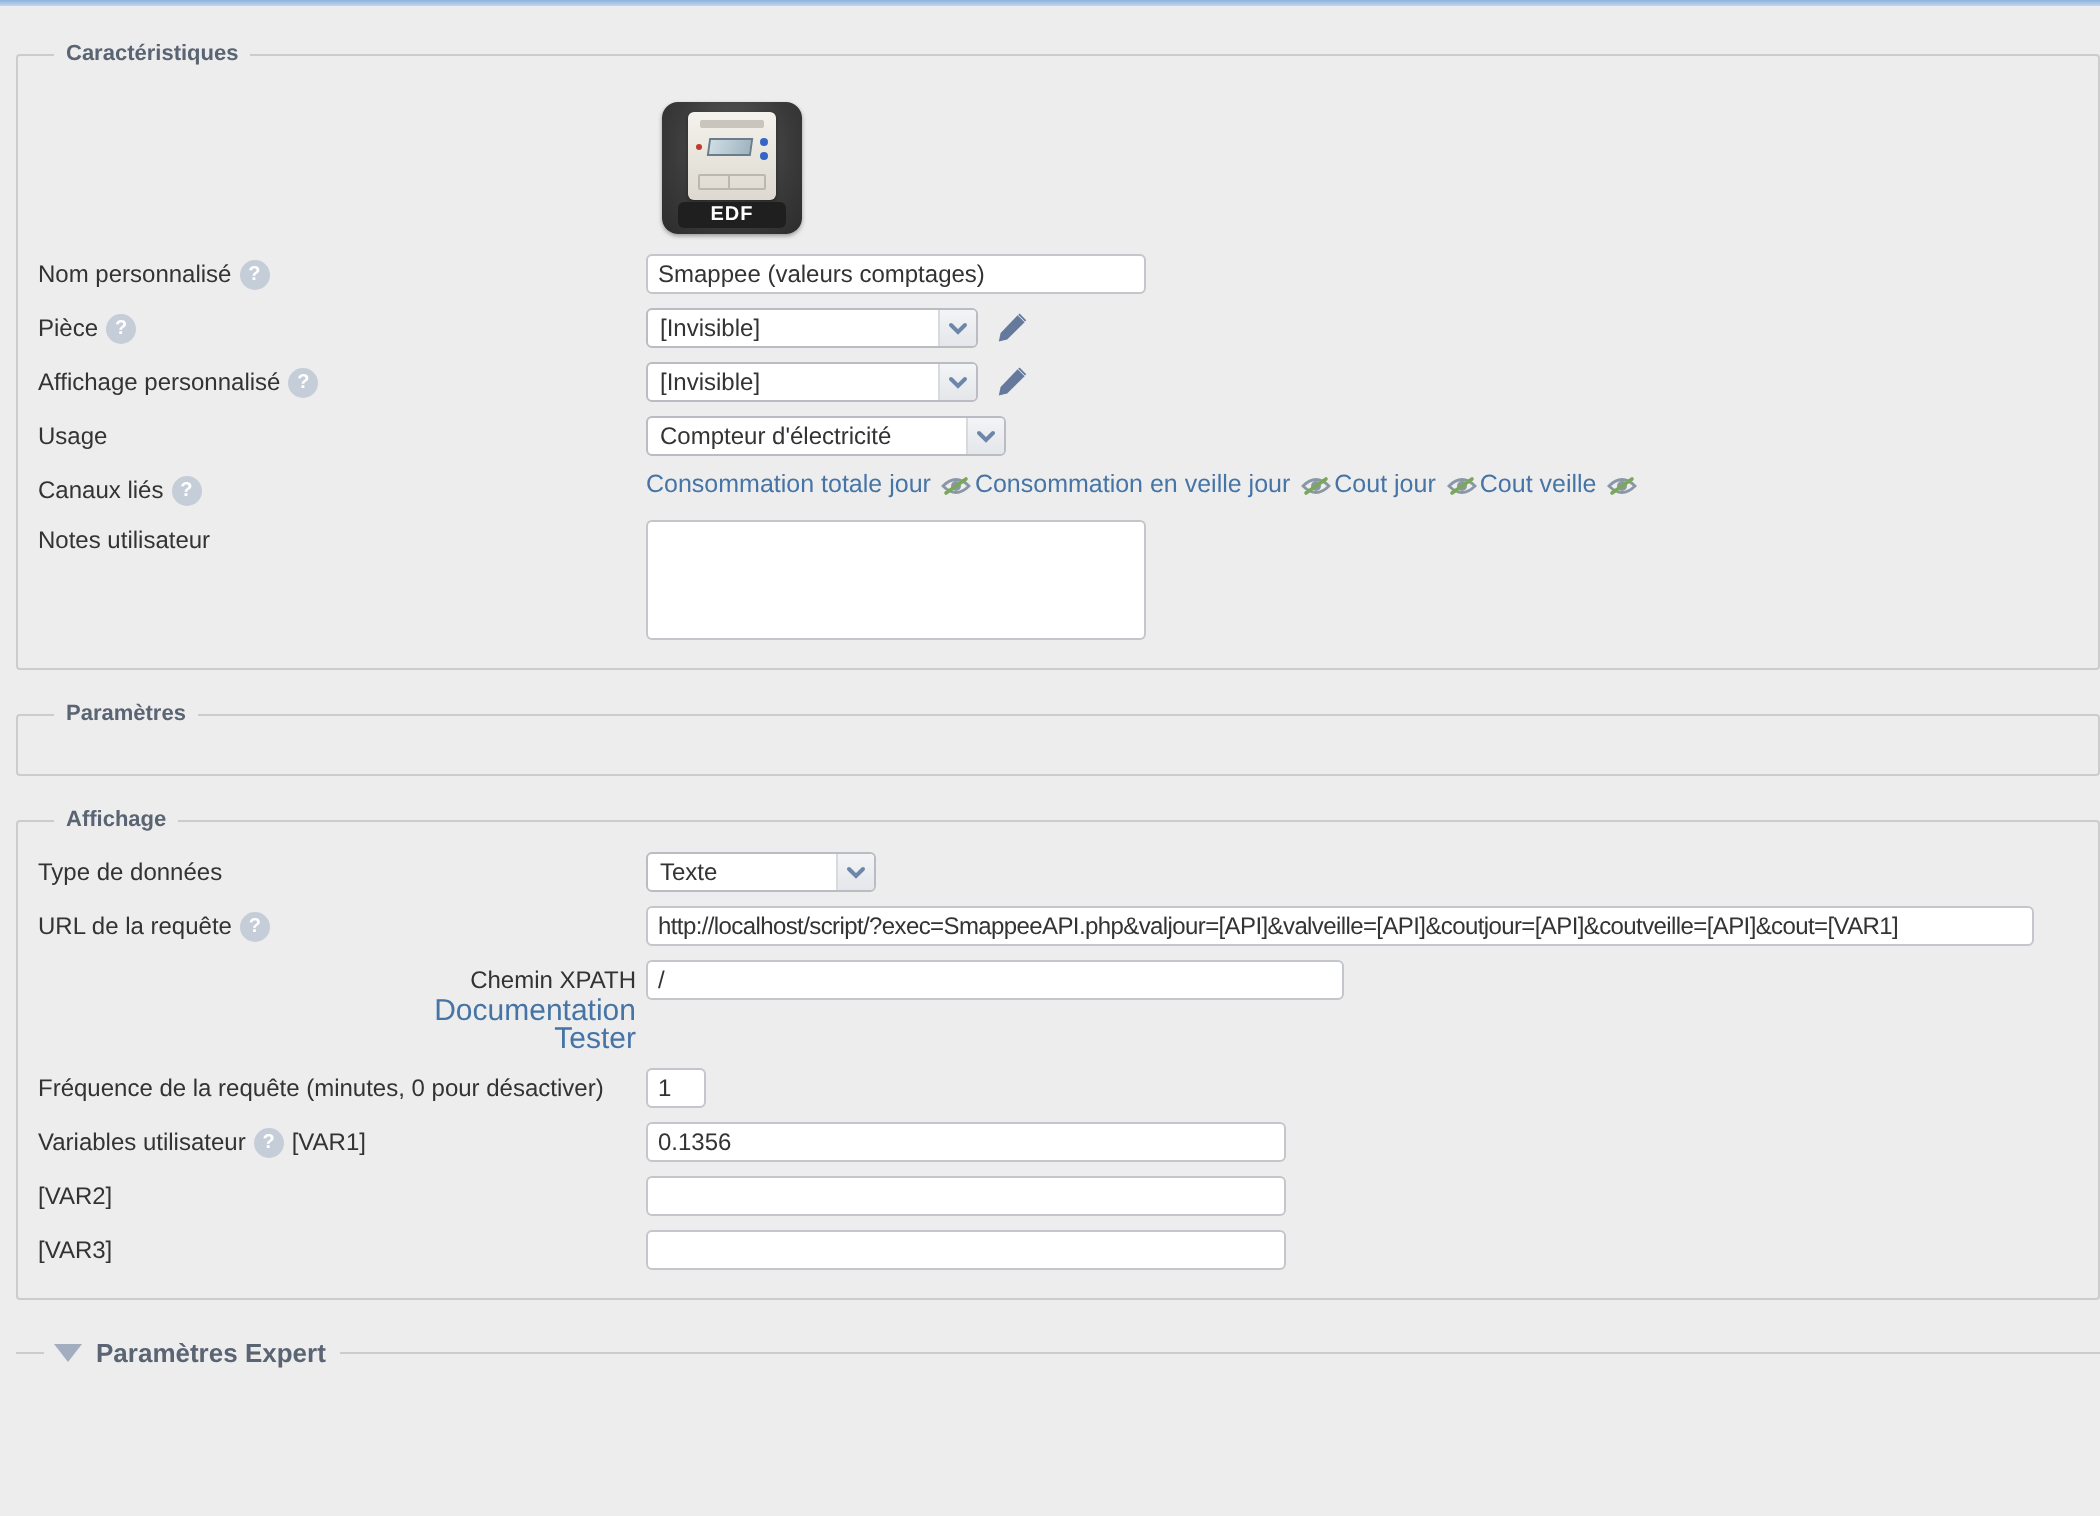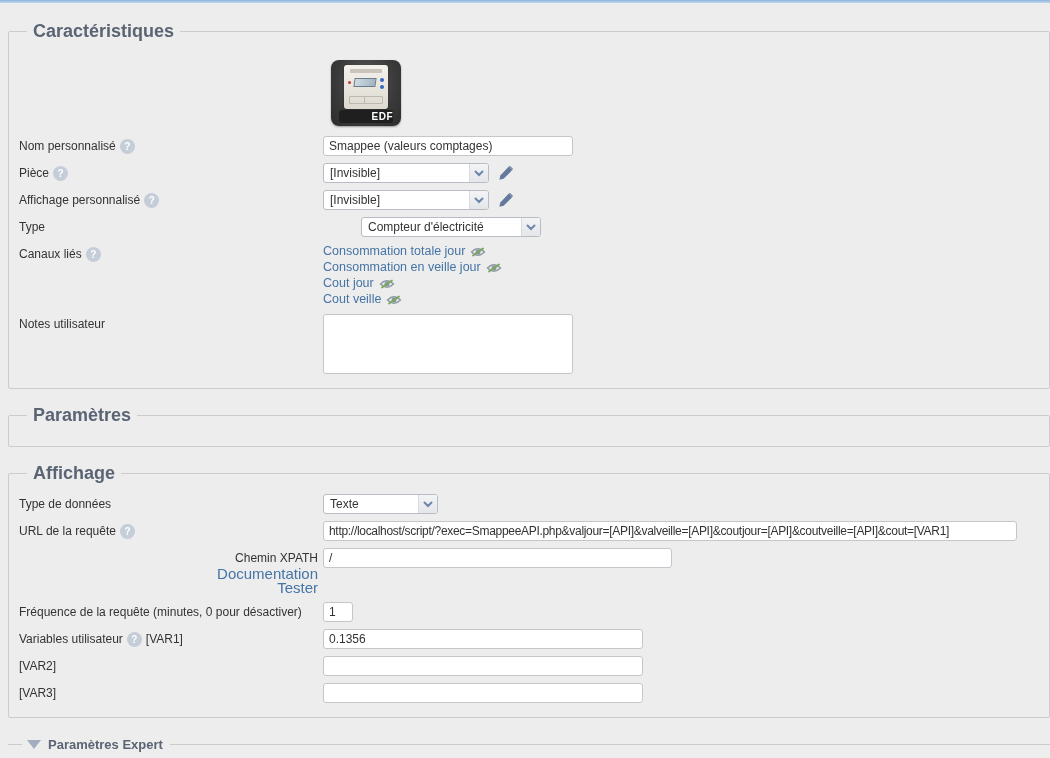--- a/index.html
+++ b/index.html
@@ -20,21 +20,21 @@
   fieldset {
     border: 1px solid #ccc;
     border-radius: 2px;
     margin: 16px 0 0 8px;
     padding: 6px 10px 14px 10px;
   }
   fieldset.first { margin-top: 18px; }
   legend {
     font-weight: bold;
     color: #5a6472;
-    font-size: 18px;
+    font-size: 11px;
     padding: 0 6px;
     margin-left: 8px;
   }
   .frow {
     display: flex;
     align-items: center;
     margin-bottom: 7px;
   }
   .frow:last-child { margin-bottom: 0; }
   .frow.top { align-items: flex-start; }
@@ -99,24 +99,24 @@
   }
   .select .val { padding: 0 6px; flex: 1; white-space: nowrap; }
   .select .arrow {
     width: 19px; height: 100%;
     flex: 0 0 19px;
     background: linear-gradient(#f3f4f6, #e4e6ea);
     border-left: 1px solid #d8dadd;
     display: flex; align-items: center; justify-content: center;
   }
   .sel-room, .sel-disp { width: 166px; }
-  .sel-usage { width: 180px; margin-left: 38px; }
+  .sel-usage { width: 180px; }
   .sel-type { width: 115px; }
   .pencil { cursor: pointer; display: inline-flex; }
-  .channels { display: flex; flex-direction: column; gap: 1px; }
+  .channels { display: flex; flex-direction: row; gap: 1px; }
   .channel { display: flex; align-items: center; gap: 5px; line-height: 15px; }
   .channel a {
     color: #4574a5;
     text-decoration: none;
     font-size: 12.5px;
     cursor: pointer;
   }
   .eye { cursor: pointer; display: inline-flex; }
   .small-link {
     color: #4574a5;
@@ -197,21 +197,21 @@
     width: 1px; height: 100%;
     background: #bdb8ae;
   }
   .device-label {
     position: absolute;
     left: 8px; right: 8px; bottom: 3px;
     background: #1f1f1f;
     color: #fff;
     font-weight: bold;
     font-size: 10px;
-    text-align: right;
+    text-align: center;
     border-radius: 3px;
     padding: 1px 0;
     letter-spacing: 0.5px;
   }
   .var-name { line-height: 16px; }
 </style>
 </head>
 <body>
 
 <div class="top-accent"></div>
@@ -284,21 +284,21 @@
         <svg width="17" height="17" viewBox="0 0 17 17">
             <path d="M11.8 1.6 L15.3 5.1 L6.6 13.8 L2.4 14.7 L3.3 10.5 Z" fill="#64799c"></path>
             <path d="M12.8 0.8 L16.1 4.1 L15.5 4.8 L12.1 1.4 Z" fill="#64799c"></path>
           </svg>
       </span>
     </div>
   </div>
 
   <div class="frow">
     <div class="labelcol">
-      <span>Type</span>
+      <span>Usage</span>
     </div>
     <div class="fieldcol">
       <div class="select sel-usage">
         <span class="val">Compteur d'électricité</span>
         <span class="arrow">
           <svg width="10" height="7" viewBox="0 0 10 7">
               <path d="M1.5 1.5 L5 5 L8.5 1.5" stroke="#6d87ab" stroke-width="2" fill="none" stroke-linecap="round"></path>
             </svg>
         </span>
       </div>

